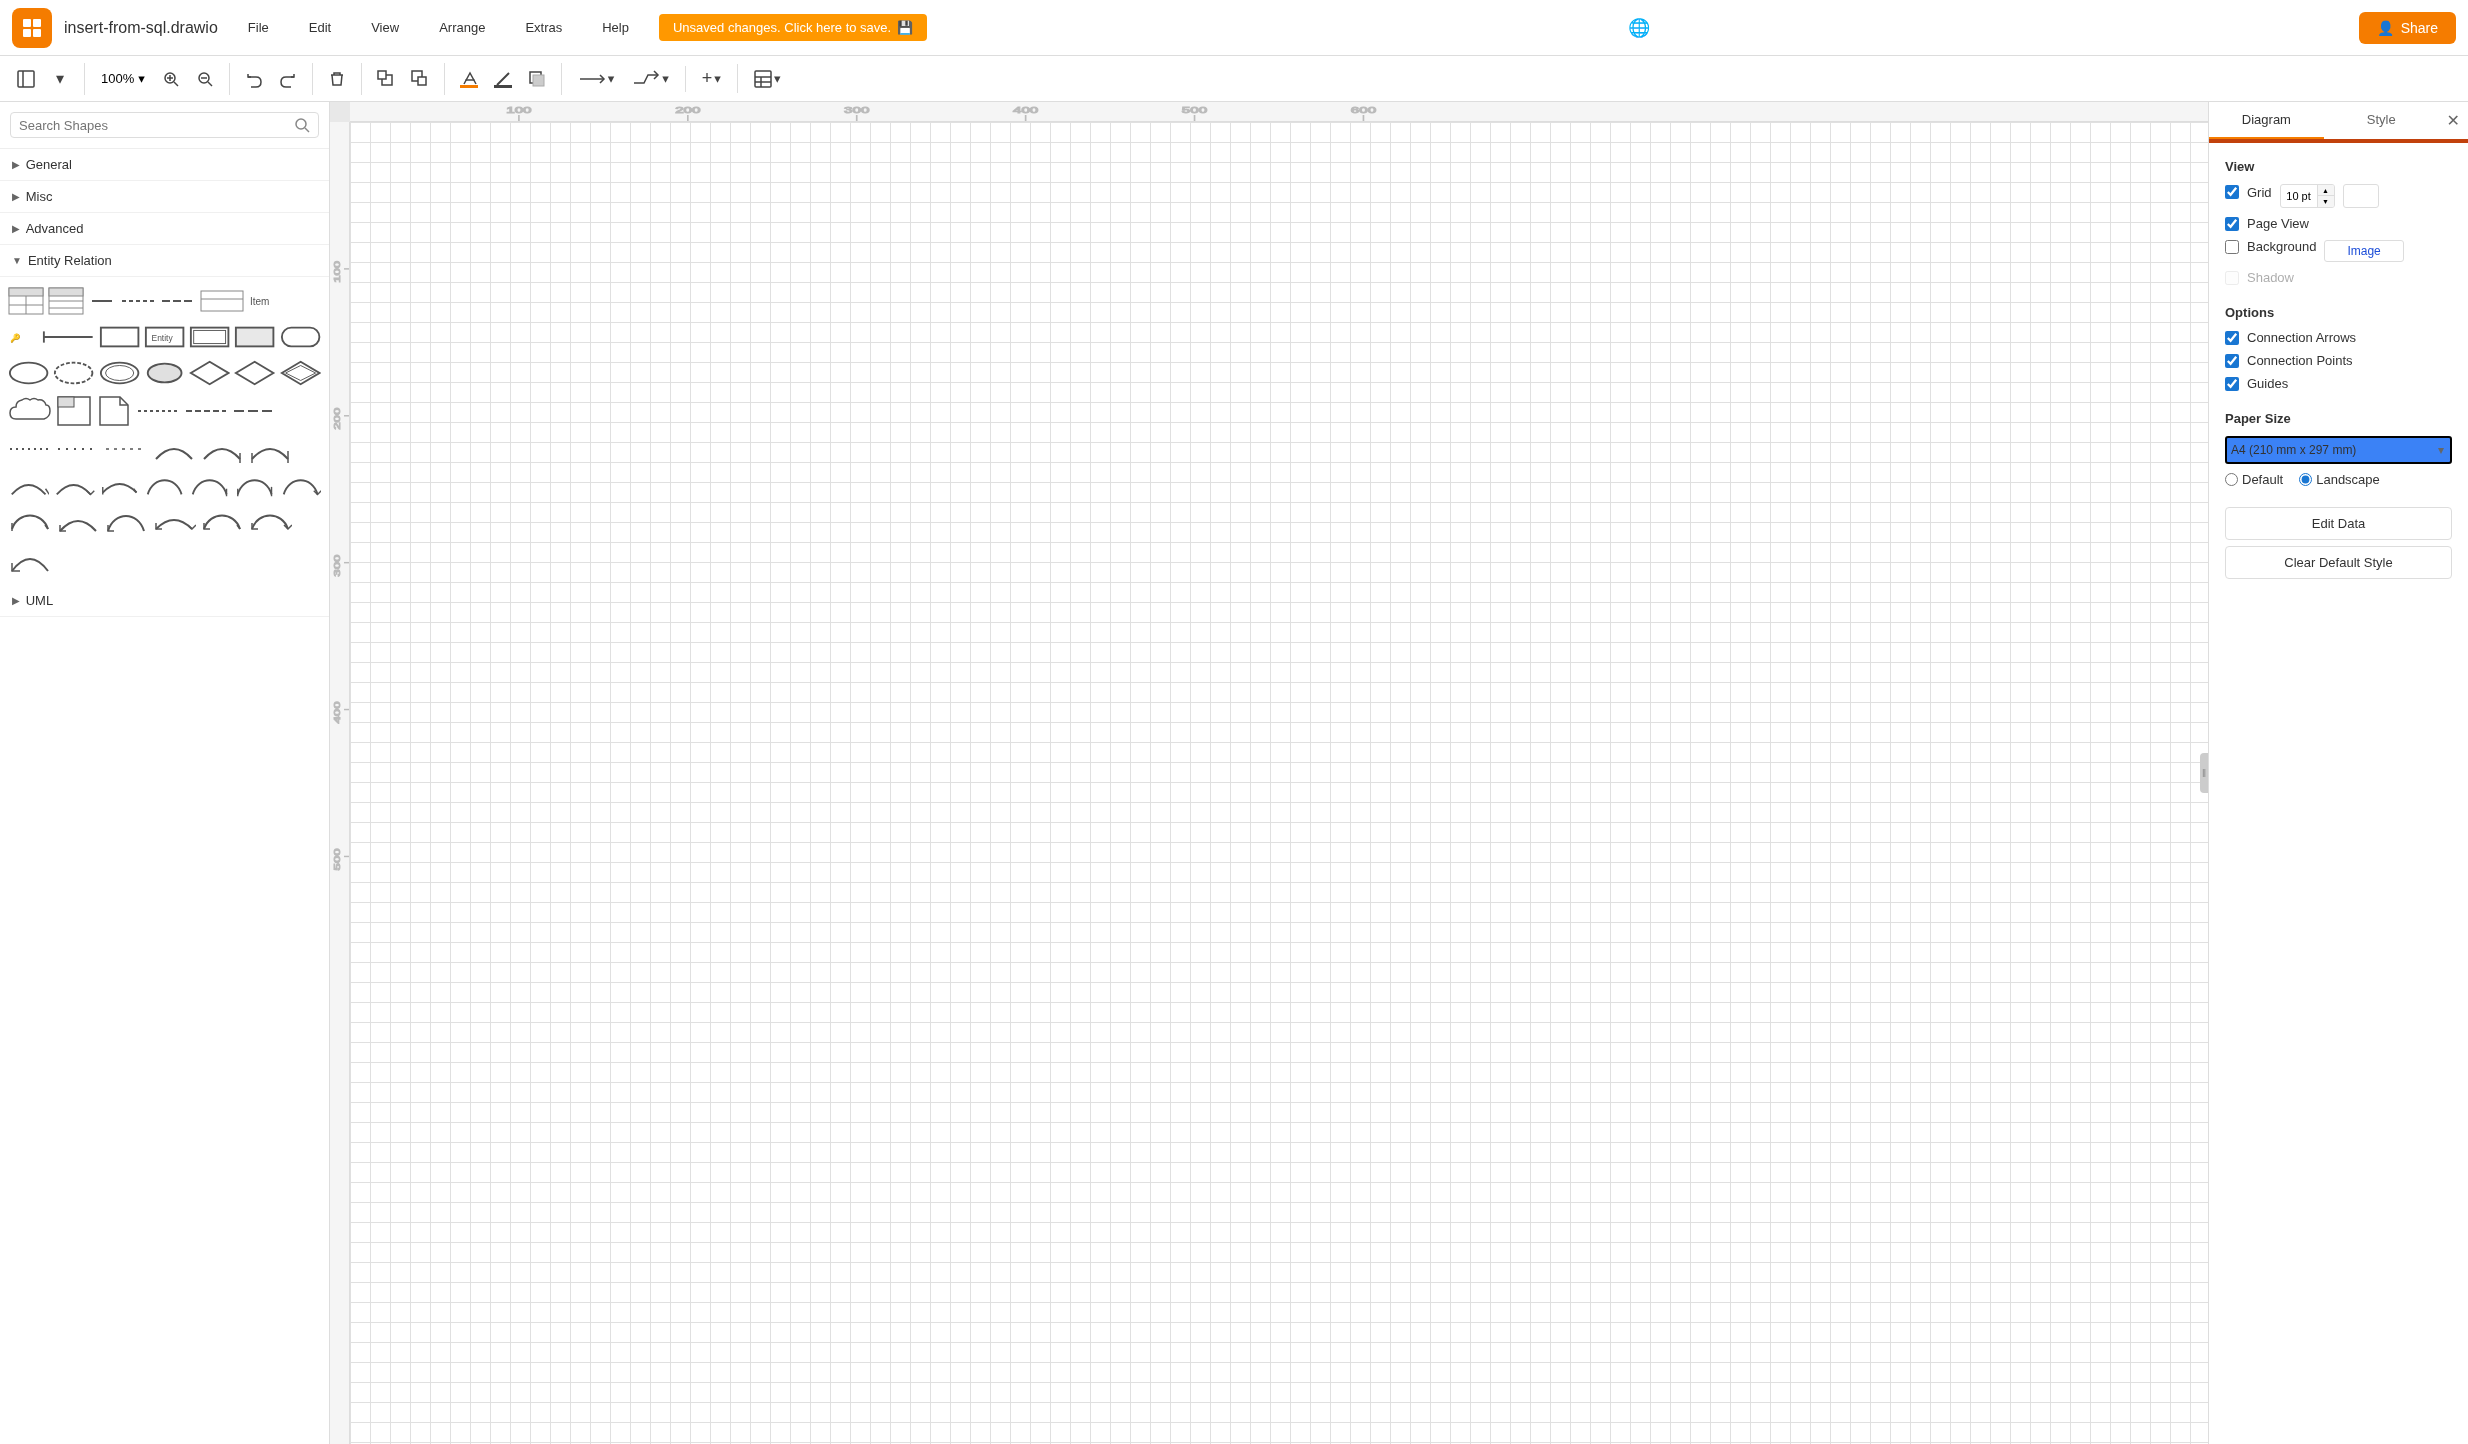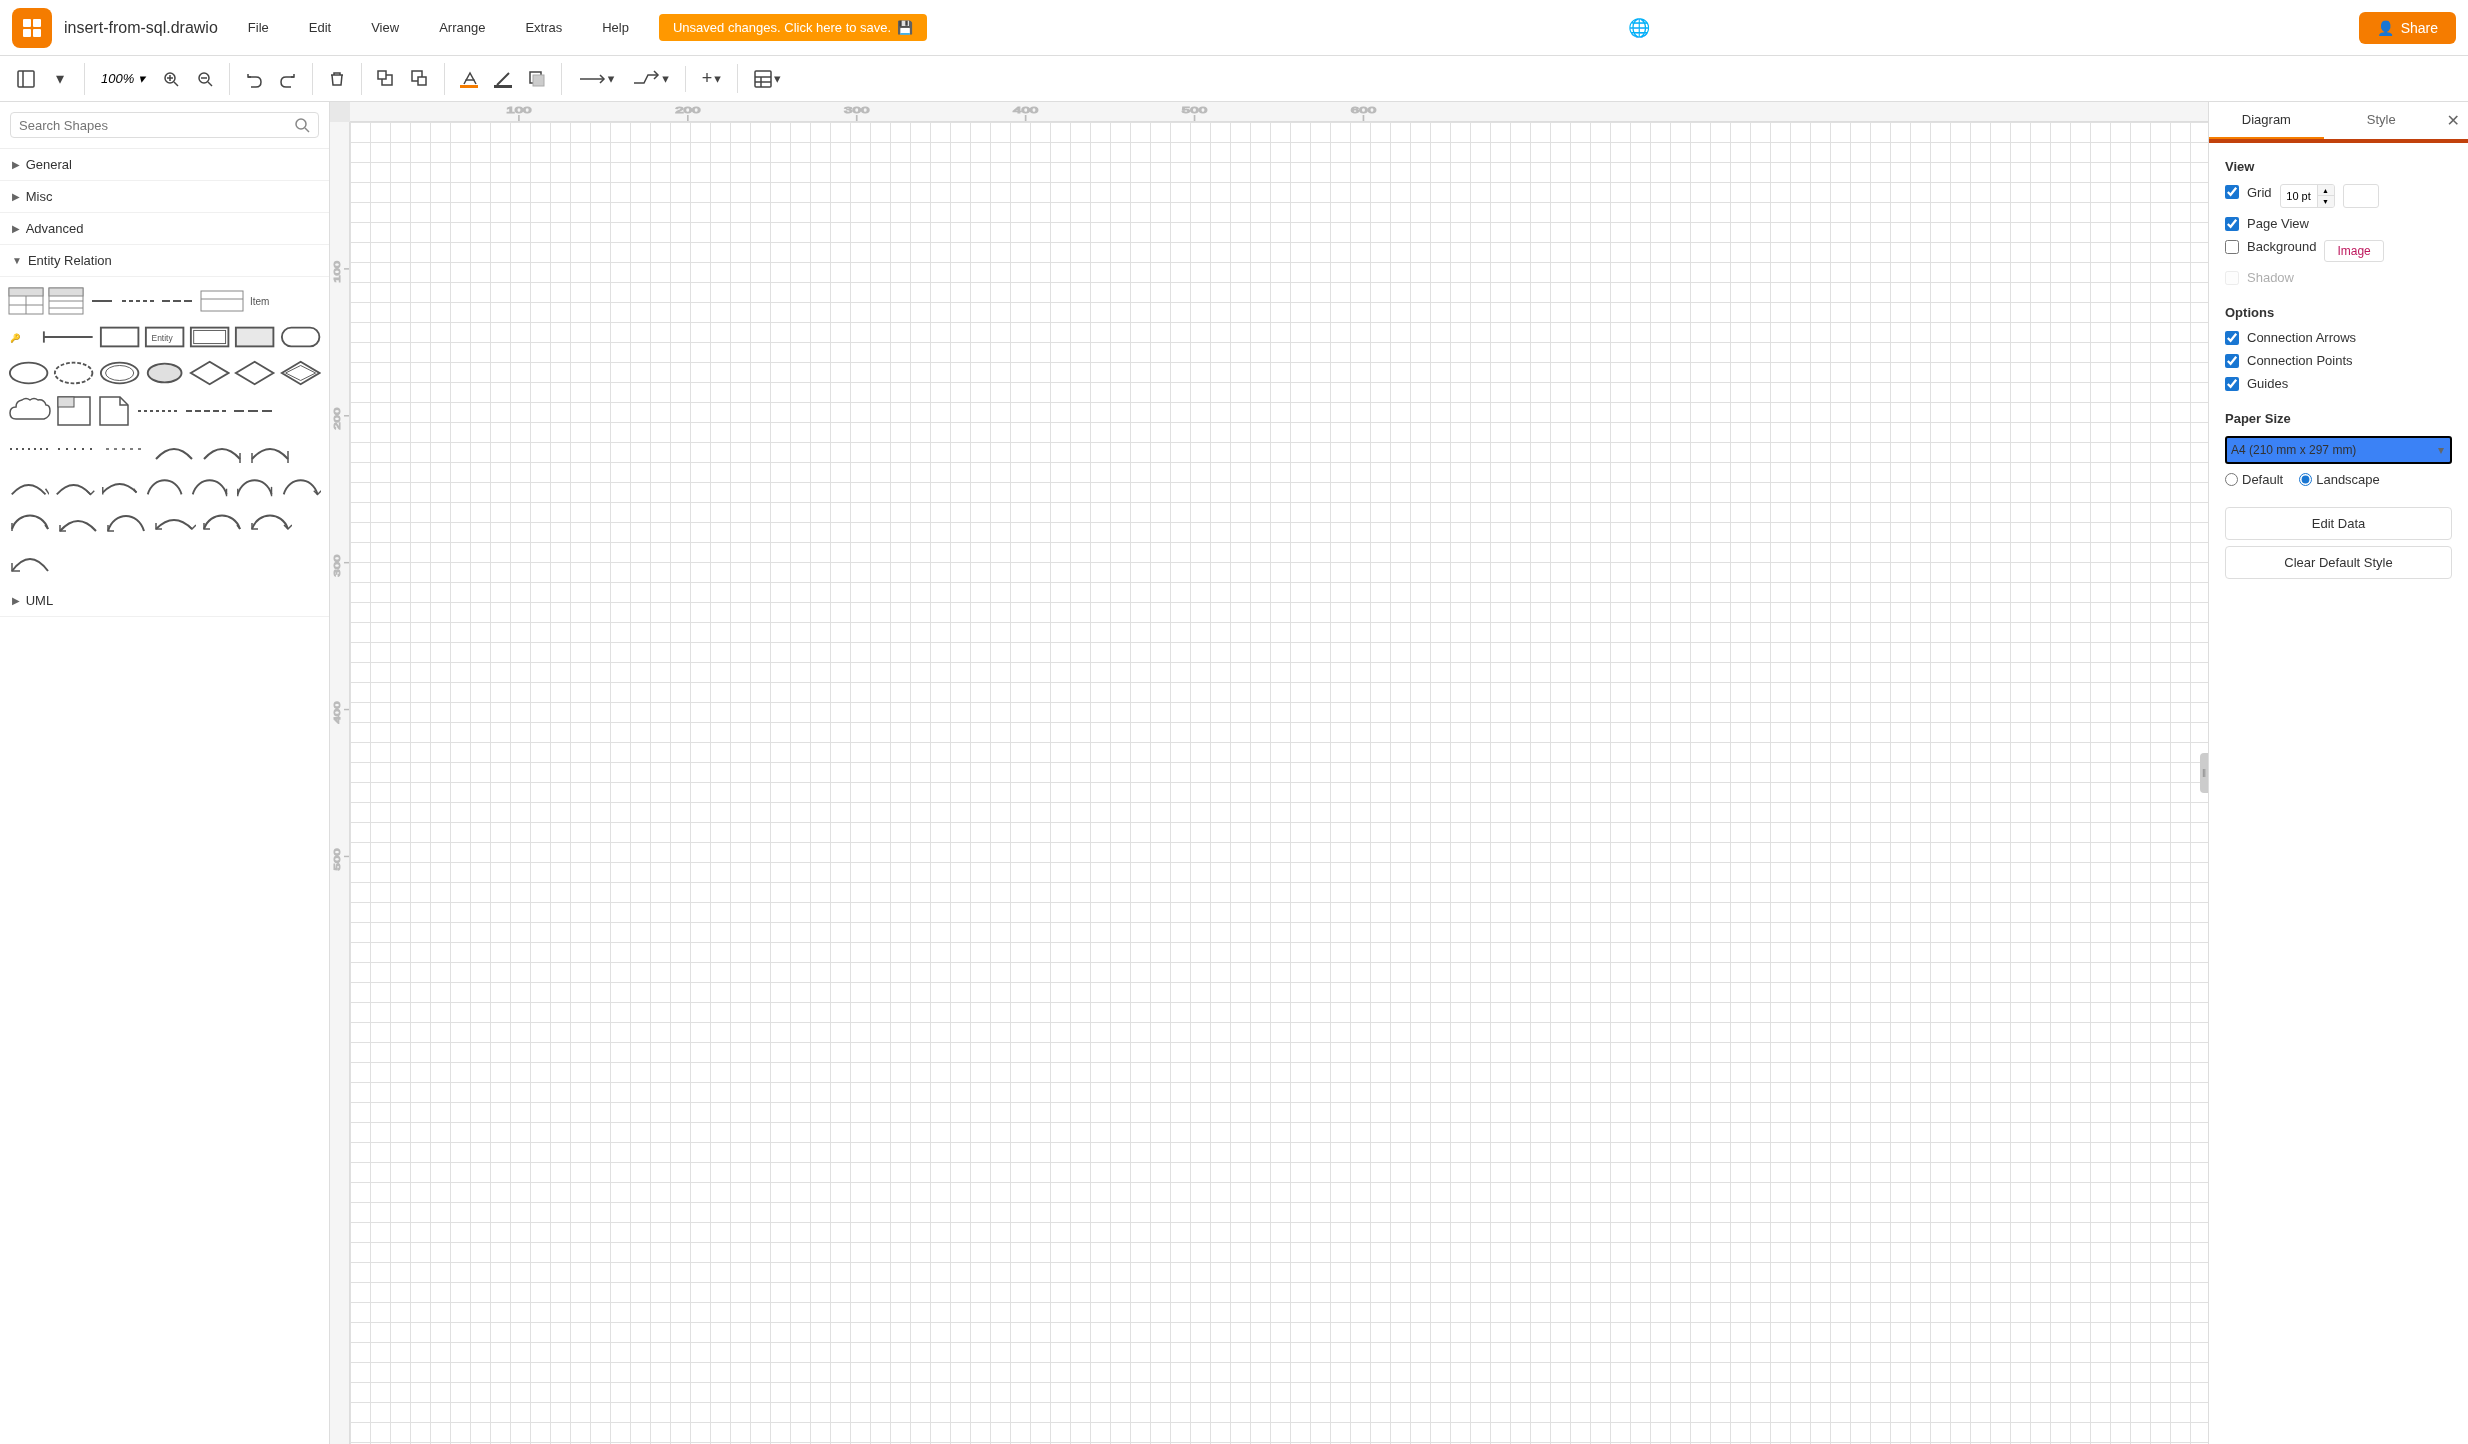--- a/index.html
+++ b/index.html
@@ -15,21 +15,21 @@
     #unsaved-banner { background: #ff9800; color: #fff; border-radius: 4px; padding: 6px 14px; font-size: 13px; display: flex; align-items: center; gap: 6px; cursor: pointer; margin-left: 8px; }
     #share-btn { margin-left: auto; background: #f57c00; color: #fff; border: none; border-radius: 6px; padding: 8px 18px; font-size: 14px; cursor: pointer; display: flex; align-items: center; gap: 6px; font-weight: 500; }
     #globe-icon { margin-left: auto; color: #555; cursor: pointer; font-size: 18px; margin-right: 8px; }
 
     
     #toolbar { display: flex; align-items: center; height: 46px; background: #fff; border-bottom: 1px solid #ddd; padding: 0 10px; gap: 4px; }
     .toolbar-group { display: flex; align-items: center; gap: 2px; border-right: 1px solid #ddd; padding-right: 8px; margin-right: 4px; }
     .toolbar-group:last-child { border-right: none; }
     .tb-btn { width: 32px; height: 32px; border: none; background: none; cursor: pointer; border-radius: 4px; display: flex; align-items: center; justify-content: center; color: #444; font-size: 16px; }
     .tb-btn-label { display: flex; align-items: center; gap: 2px; border: none; background: none; cursor: pointer; border-radius: 4px; padding: 4px 8px; color: #444; font-size: 13px; }
-    .zoom-display { font-size: 13px; padding: 4px 8px; border-radius: 4px; cursor: pointer; display: flex; align-items: center; gap: 4px; font-style: italic; }
+    .zoom-display { font-size: 13px; padding: 4px 8px; border-radius: 4px; cursor: pointer; display: flex; align-items: center; gap: 4px; }
 
     
     #main { display: flex; height: calc(1444px - 102px); }
 
     
     #sidebar { width: 330px; background: #fff; border-right: 1px solid #ddd; display: flex; flex-direction: column; overflow: hidden; flex-shrink: 0; }
     #search-box { padding: 10px; border-bottom: 1px solid #eee; }
     #search-input-wrap { display: flex; align-items: center; border: 1px solid #ddd; border-radius: 4px; padding: 4px 8px; gap: 6px; }
     #search-input { border: none; outline: none; flex: 1; font-size: 13px; color: #555; background: transparent; }
     #shapes-list { flex: 1; overflow-y: auto; }
@@ -55,21 +55,21 @@
     .panel-section { margin-bottom: 20px; }
     .panel-section-title { font-size: 13px; font-weight: 600; color: #333; margin-bottom: 10px; }
     .checkbox-row { display: flex; align-items: center; gap: 8px; margin-bottom: 8px; font-size: 13px; color: #333; }
     .checkbox-row input[type=checkbox] { width: 14px; height: 14px; accent-color: #1976d2; }
     .grid-row { display: flex; align-items: center; gap: 8px; margin-bottom: 8px; }
     .grid-pt-input { display: flex; align-items: center; border: 1px solid #ddd; border-radius: 3px; overflow: hidden; }
     .grid-pt-input input { width: 36px; border: none; outline: none; text-align: center; font-size: 12px; padding: 2px 4px; }
     .grid-pt-spinners { display: flex; flex-direction: column; border-left: 1px solid #ddd; }
     .grid-pt-spinners button { width: 16px; height: 12px; border: none; background: #f5f5f5; cursor: pointer; font-size: 8px; line-height: 1; display: flex; align-items: center; justify-content: center; }
     .grid-color-box { width: 36px; height: 24px; border: 1px solid #ddd; border-radius: 3px; background: #fff; cursor: pointer; }
-    .image-btn { background: #fff; border: 1px solid #ddd; border-radius: 3px; padding: 3px 12px; cursor: pointer; font-size: 12px; color: #be185d; }
+    .image-btn { background: #fff; border: 1px solid #ddd; border-radius: 3px; padding: 3px 22px; cursor: pointer; font-size: 12px; color: #1d4ed8; }
     .paper-size-select { width: 100%; border: 2px solid #000000; border-radius: 3px; padding: 5px 4px; font-size: 12px; color: #333; background: #3b82f6; cursor: pointer; appearance: none; }
     .paper-size-wrap { position: relative; }
     .paper-size-wrap::after { content: '▾'; position: absolute; right: 8px; top: 50%; transform: translateY(-50%); color: #666; pointer-events: none; font-size: 12px; }
     .orientation-row { display: flex; align-items: center; gap: 16px; margin-top: 8px; font-size: 13px; color: #333; }
     .radio-label { display: flex; align-items: center; gap: 4px; cursor: pointer; }
     .radio-label input[type=radio] { accent-color: #1976d2; }
     .action-btn { width: 100%; padding: 8px; border: 1px solid #ddd; border-radius: 4px; background: #fff; cursor: pointer; font-size: 13px; color: #333; margin-bottom: 6px; text-align: center; }
     .disabled-checkbox { opacity: 0.4; }
 
     

